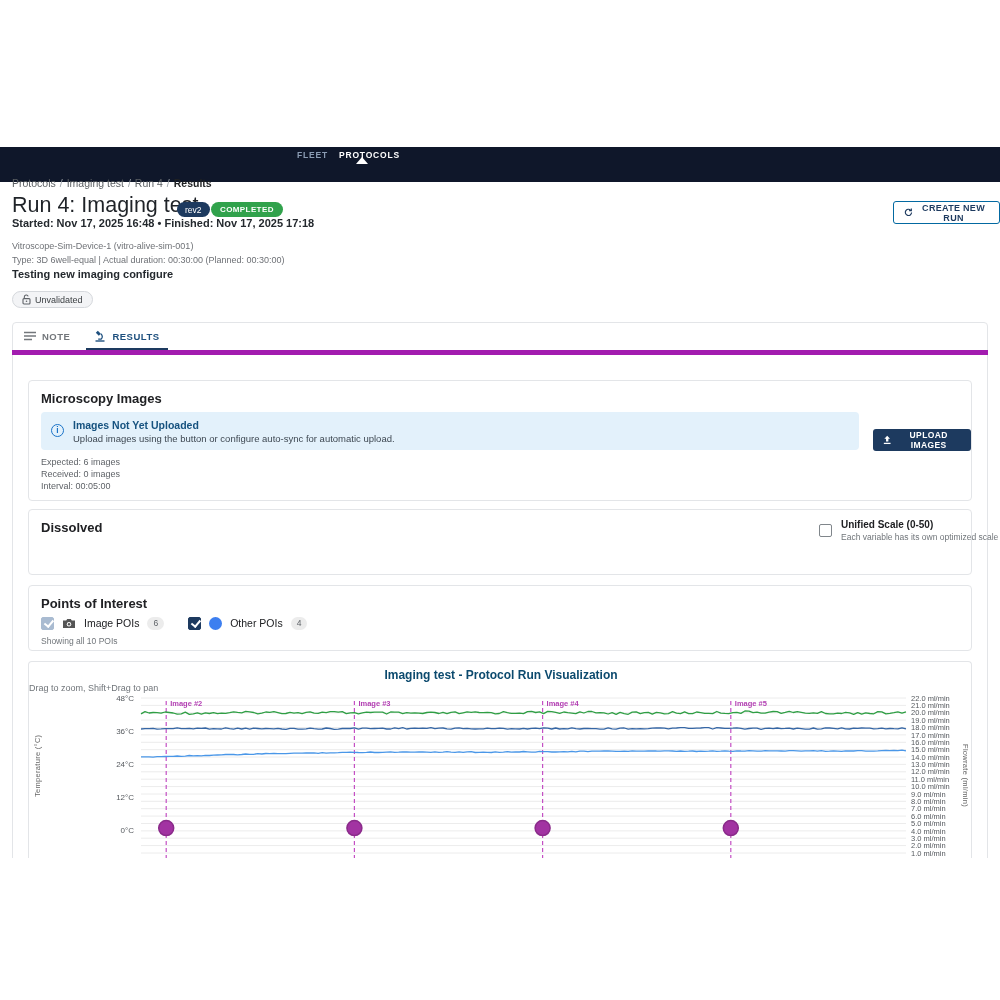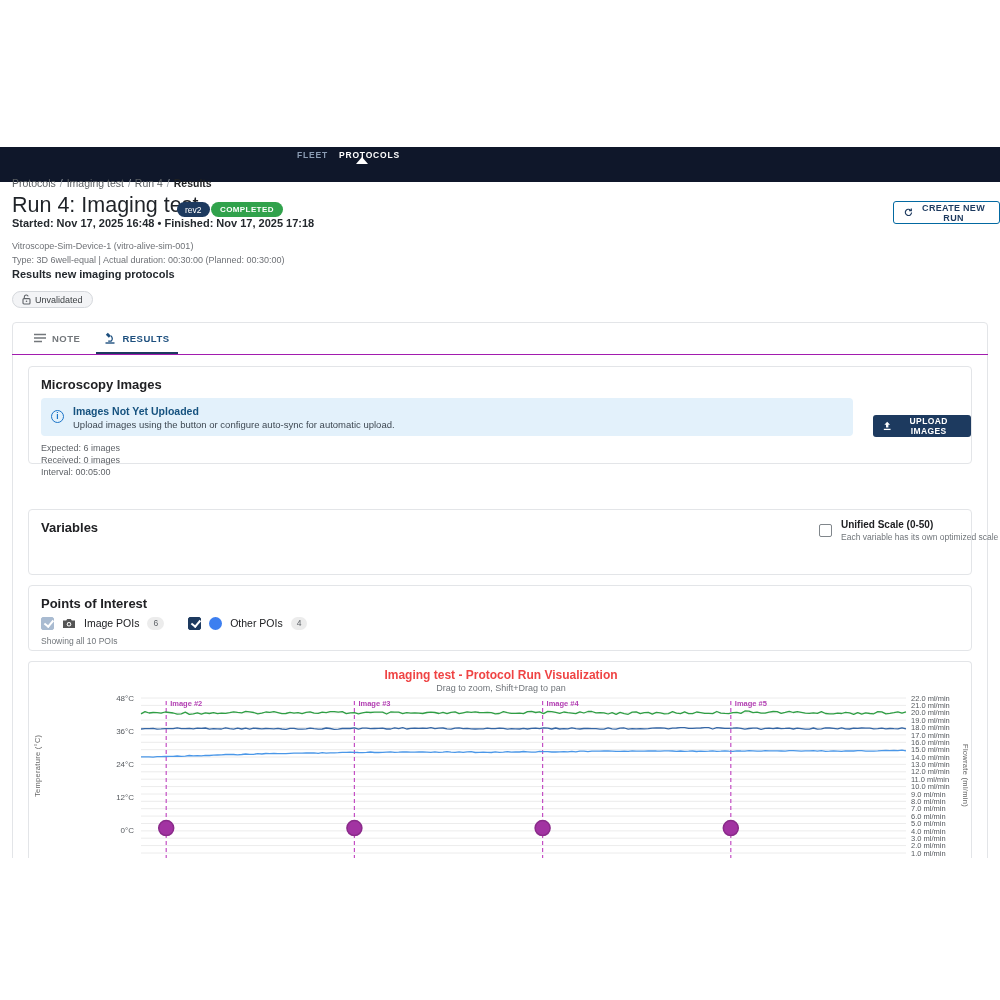--- a/index.html
+++ b/index.html
@@ -21,32 +21,32 @@
   .pill{position:absolute;border-radius:9px;color:#fff;display:inline-block;}
   .pill.rev{left:177px;top:202px;background:#1d3a5f;font-size:8.5px;padding:2.5px 8px;}
   .pill.status{left:211px;top:202px;background:#31a24c;font-size:8px;font-weight:bold;letter-spacing:.4px;padding:3px 9px;}
   .btn-outline{position:absolute;left:893px;top:201px;height:23px;display:flex;align-items:center;gap:5px;padding:0 10px;background:#fff;border:1px solid #0369a1;border-radius:3px;color:#1d3a5f;font-size:9px;font-weight:bold;letter-spacing:.3px;cursor:pointer;box-sizing:border-box;}
   .meta-strong{position:absolute;left:12px;font-size:11px;font-weight:bold;color:#24292e;}
   .meta-dim{position:absolute;left:12px;font-size:9px;color:#6e7176;}
   .chip{position:absolute;left:12px;top:291px;height:17px;display:flex;align-items:center;gap:4px;padding:0 9px;background:#f3f4f6;border:1px solid #d5d8dc;border-radius:9px;font-size:9px;color:#3c4043;box-sizing:border-box;}
 
   
   .main-card{position:absolute;left:12px;top:322px;width:976px;height:542px;background:#fff;border:1px solid #e3e5e8;border-radius:4px;box-sizing:border-box;}
-  .tabs-row{position:absolute;left:12px;top:322px;width:976px;height:33px;border-bottom:1px solid #a21caf;display:flex;align-items:stretch;padding-left:10px;box-sizing:border-box;}
+  .tabs-row{position:absolute;left:12px;top:322px;width:976px;height:33px;border-bottom:5px solid #a21caf;display:flex;align-items:stretch;box-sizing:border-box;}
   .tab{display:flex;align-items:center;gap:6px;padding:0 12px;font-size:9.5px;font-weight:bold;letter-spacing:.5px;cursor:pointer;position:relative;}
   .tab.inactive{color:#73777b;}
   .tab.active{color:#1d4f7e;}
   .tab.active:after{content:"";position:absolute;left:4px;right:4px;bottom:0;height:2px;background:#1d3a5f;}
 
   
   .card{position:absolute;left:28px;width:944px;background:#fff;border:1px solid #e3e5e8;border-radius:4px;box-sizing:border-box;}
   .card h2{position:absolute;left:12px;top:10px;margin:0;font-size:13px;font-weight:bold;color:#202124;}
 
-  .micro-card{top:366px;height:98px;}
-  .alert{position:absolute;left:12px;top:31px;width:812px;height:38px;background:#e3f1fb;border-radius:4px;}
+  .micro-card{top:380px;height:121px;}
+  .alert{position:absolute;left:12px;top:31px;width:812px;height:38px;background:#e3f1fb;border-radius:4px;padding-left:6px;}
   .info-icon{position:absolute;left:10px;top:12px;width:13px;height:13px;border:1.3px solid #1a73c8;border-radius:50%;box-sizing:border-box;color:#1a73c8;font-size:8.5px;font-weight:bold;text-align:center;line-height:10px;}
   .info-icon:after{content:"i";}
   .alert-title{position:absolute;left:32px;top:7px;font-size:10.5px;font-weight:bold;color:#16527f;}
   .alert-text{position:absolute;left:32px;top:21px;font-size:9.5px;color:#3e4852;}
   .btn-primary{position:absolute;left:844px;top:48px;height:22px;display:flex;align-items:center;gap:5px;padding:0 10px;background:#1d3a5f;border:none;border-radius:3px;color:#fff;font-size:8.5px;font-weight:bold;letter-spacing:.4px;cursor:pointer;}
   .stat-line{position:absolute;left:12px;font-size:9px;color:#5f6368;}
 
   .variables-card{top:509px;height:66px;}
   .checkbox-row{position:absolute;left:12px;top:36px;display:flex;align-items:center;gap:20px;height:16px;}
   .var-item{display:flex;align-items:center;gap:7px;font-size:10.5px;color:#202124;cursor:pointer;}
@@ -61,22 +61,22 @@
 
   .poi-card{top:585px;height:66px;}
   .poi-row{position:absolute;left:12px;top:29px;display:flex;align-items:center;gap:8px;height:16px;font-size:10.5px;color:#202124;}
   .count-badge{background:#ececec;border-radius:8px;padding:1.5px 6px;font-size:8.5px;color:#5f6368;}
   .blue-dot{width:13px;height:13px;border-radius:50%;background:#3d7ff0;display:inline-block;}
   .poi-gap{width:8px;}
   .showing{position:absolute;left:12px;top:50px;font-size:8.5px;color:#70757a;}
 
   
   .chart-card{top:661px;height:197px;border-bottom:none;border-radius:4px 4px 0 0;}
-  .chart-title{position:absolute;left:0;top:6px;width:944px;text-align:center;font-size:12px;font-weight:bold;color:#ef4444;}
-  .chart-subtitle{position:absolute;left:0;top:21px;width:944px;text-align:center;font-size:9px;color:#70757a;}
+  .chart-title{position:absolute;left:0;top:6px;width:944px;text-align:center;font-size:12px;font-weight:bold;color:#0c4a6e;}
+  .chart-subtitle{position:absolute;left:0;top:21px;width:944px;text-align:left;font-size:9px;color:#70757a;}
   .axis-title{position:absolute;font-size:7.5px;color:#666;letter-spacing:.3px;}
   .axis-title.left{left:4px;top:38px;height:132px;writing-mode:vertical-rl;transform:rotate(180deg);text-align:center;}
   .axis-title.right{right:1px;top:38px;height:152px;writing-mode:vertical-rl;text-align:center;}
   #chart-svg{position:absolute;left:0;top:31px;cursor:crosshair;}
 
   .bottom-cut{position:absolute;left:0;top:858px;width:1000px;height:142px;background:#fff;z-index:50;}
   svg{display:block;}
 </style>
 </head>
 <body>
@@ -101,21 +101,21 @@
     <svg width="11" height="11" viewBox="0 0 11 11">
       <path d="M9.2 5.5 A3.8 3.8 0 1 1 8 2.6" fill="none" stroke="#1d3a5f" stroke-width="1.4"></path>
       <path d="M8.9 0.6 L8.9 3.3 L6.2 3.3" fill="none" stroke="#1d3a5f" stroke-width="1.4"></path>
     </svg>
     <span>CREATE NEW RUN</span>
   </button>
 
   <div class="meta-strong" style="top:217px;">Started: Nov 17, 2025 16:48 • Finished: Nov 17, 2025 17:18</div>
   <div class="meta-dim" style="top:241px;">Vitroscope-Sim-Device-1 (vitro-alive-sim-001)</div>
   <div class="meta-dim" style="top:255px;">Type: 3D 6well-equal | Actual duration: 00:30:00 (Planned: 00:30:00)</div>
-  <div class="meta-strong" style="top:268px;font-weight:600;">Results new imaging protocols</div>
+  <div class="meta-strong" style="top:268px;font-weight:600;">Testing new imaging configure</div>
 
   <div class="chip">
     <svg width="9" height="11" viewBox="0 0 9 11">
       <path d="M2.3 4.6 V3 a2 2 0 0 1 3.9 -0.6" fill="none" stroke="#5f6368" stroke-width="1.1"></path>
       <rect x="1" y="4.6" width="7" height="5.4" rx="1" fill="none" stroke="#5f6368" stroke-width="1.1"></rect>
       <circle cx="4.5" cy="7.3" r="0.8" fill="#5f6368"></circle>
     </svg>
     <span>Unvalidated</span>
   </div>
 
@@ -153,21 +153,21 @@
         <rect x="1" y="8.3" width="8" height="1.5" fill="#fff"></rect>
       </svg>
       <span>UPLOAD IMAGES</span>
     </button>
     <div class="stat-line" style="top:76px;">Expected: 6 images</div>
     <div class="stat-line" style="top:88px;">Received: 0 images</div>
     <div class="stat-line" style="top:100px;">Interval: 00:05:00</div>
   </div>
 
   <div class="card variables-card">
-    <h2>Variables</h2>
+    <h2>Dissolved</h2>
     <div class="unified">
       <span class="cb"></span>
       <div class="unified-label">Unified Scale (0-50)</div>
       <div class="unified-sub">Each variable has its own optimized scale</div>
     </div>
   </div>
 
   <div class="card poi-card">
     <h2>Points of Interest</h2>
     <div class="poi-row">

